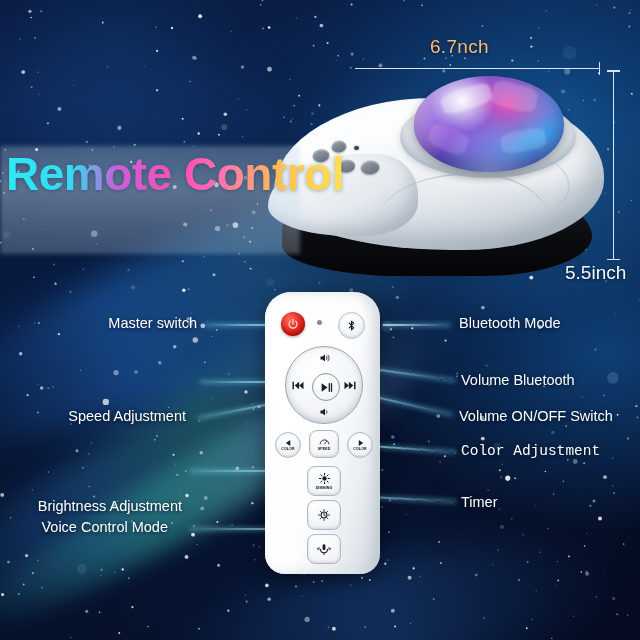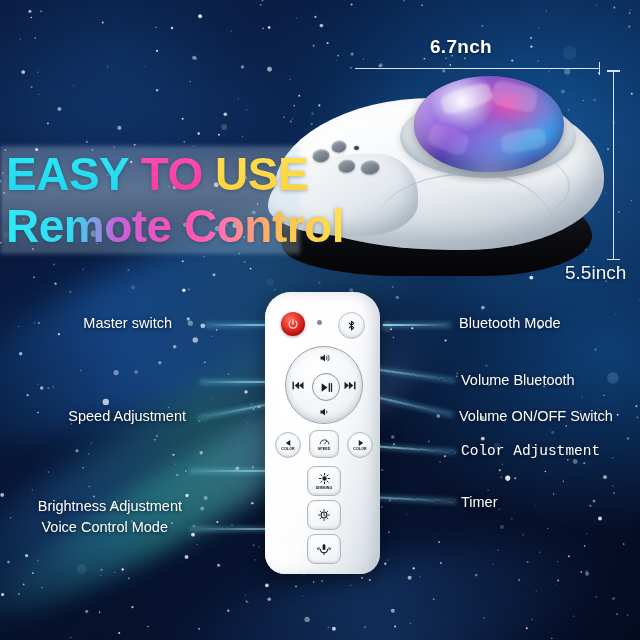--- a/index.html
+++ b/index.html
@@ -36,22 +36,22 @@
     background:radial-gradient(ellipse at 60% 50%,rgba(40,110,200,.4) 0%,rgba(20,60,140,0) 72%);
     border-radius:50%;filter:blur(22px);}
   .neb6{left:150px;top:560px;width:460px;height:120px;
     background:linear-gradient(90deg,rgba(20,80,170,0),rgba(50,130,215,.45),rgba(20,80,170,0));
     transform:rotate(-12deg);border-radius:50%;filter:blur(18px);}
   .stars,.stars2,.stars3{position:absolute;inset:0;}
 
   
   .dim-h{position:absolute;left:355px;top:68px;width:245px;height:1px;background:#eaf3ff;opacity:.92;}
   .dim-h .cap{position:absolute;right:0;top:-6px;width:1.5px;height:13px;background:#eaf3ff;}
-  .dim-h-label{position:absolute;left:430px;top:36px;color:#ffffff;font-size:19px;letter-spacing:.3px;
-    text-shadow:0 1px 3px rgba(0,0,0,.6);font-weight:bold;}
+  .dim-h-label{position:absolute;left:430px;top:36px;color:#fdba74;font-size:19px;letter-spacing:.3px;
+    text-shadow:0 1px 3px rgba(0,0,0,.6);}
   .dim-v{position:absolute;left:613px;top:70px;width:1px;height:190px;background:#eaf3ff;opacity:.92;}
   .dim-v .cap-t{position:absolute;top:0;left:-6px;width:13px;height:1.5px;background:#eaf3ff;}
   .dim-v .cap-b{position:absolute;bottom:0;left:-6px;width:13px;height:1.5px;background:#eaf3ff;}
   .dim-v-label{position:absolute;left:565px;top:262px;color:#f2f7ff;font-size:19px;
     text-shadow:0 1px 3px rgba(0,0,0,.6);}
 
   
   .band{position:absolute;left:0;top:146px;width:300px;height:108px;
     background:linear-gradient(180deg,rgba(190,215,235,.30),rgba(205,225,240,.42) 40%,rgba(185,212,232,.28));
     filter:blur(2px);}
@@ -684,23 +684,20 @@
       <div class="pbtn" style="left:20px;top:2px;width:15px;height:12px;"></div>
       <div class="pbtn" style="left:24px;top:22px;width:17px;height:13px;"></div>
       <div class="pbtn" style="left:46px;top:26px;width:19px;height:14px;"></div>
     </div>
     <div class="led-dot"></div>
   </div>
 
   <div class="band"></div>
   <div class="headline">
     <span class="hl-line">
-      <span class="w-easy">EASY </span><span class="w-to">TO </span><span class="w-use">USE</span>
-    </span>
-    <span class="hl-line">
       <span class="w-remote">Remote </span><span class="w-control">Control</span>
     </span>
   </div>
 
   <div class="lead" style="left:205px;top:324px;width:72px;"></div>
   <div class="lead diag" style="left:200px;top:381px;width:86px;"></div>
   <div class="lead diag" style="left:198px;top:417px;width:116px;transform:rotate(-11deg);"></div>
   <div class="lead diag" style="left:190px;top:470px;width:112px;transform:rotate(0deg);"></div>
   <div class="lead diag" style="left:190px;top:528px;width:115px;"></div>
 
@@ -829,21 +826,21 @@
         <g stroke="#1b1f24" stroke-width="1.5" stroke-linecap="round">
           <path d="M3.4 7.5v4"></path>
             <path d="M20.6 7.5v4"></path>
             <path d="M0.9 9v1.4"></path>
             <path d="M23.1 9v1.4"></path>
         </g>
       </svg>
     </div>
   </div>
 
-  <div class="calloutL" style="right:468px;top:315px;">Master switch</div>
+  <div class="calloutL" style="right:443px;top:315px;">Master switch</div>
   <div class="calloutL" style="right:454px;top:408px;margin-left:36px;">Speed  Adjustment</div>
   <div class="calloutL" style="right:458px;top:461px;margin-top:37px;">Brightness Adjustment</div>
   <div class="calloutL" style="right:472px;top:519px;">Voice Control Mode</div>
 
   <div class="calloutR" style="left:459px;top:315px;">Bluetooth Mode</div>
   <div class="calloutR" style="left:461px;top:372px;">Volume Bluetooth</div>
   <div class="calloutR" style="left:459px;top:408px;">Volume ON/OFF Switch</div>
   <div class="calloutR" style="left:461px;top:443px;font-family:Liberation Mono, monospace;">Color Adjustment</div>
   <div class="calloutR" style="left:461px;top:494px;">Timer</div>
 

